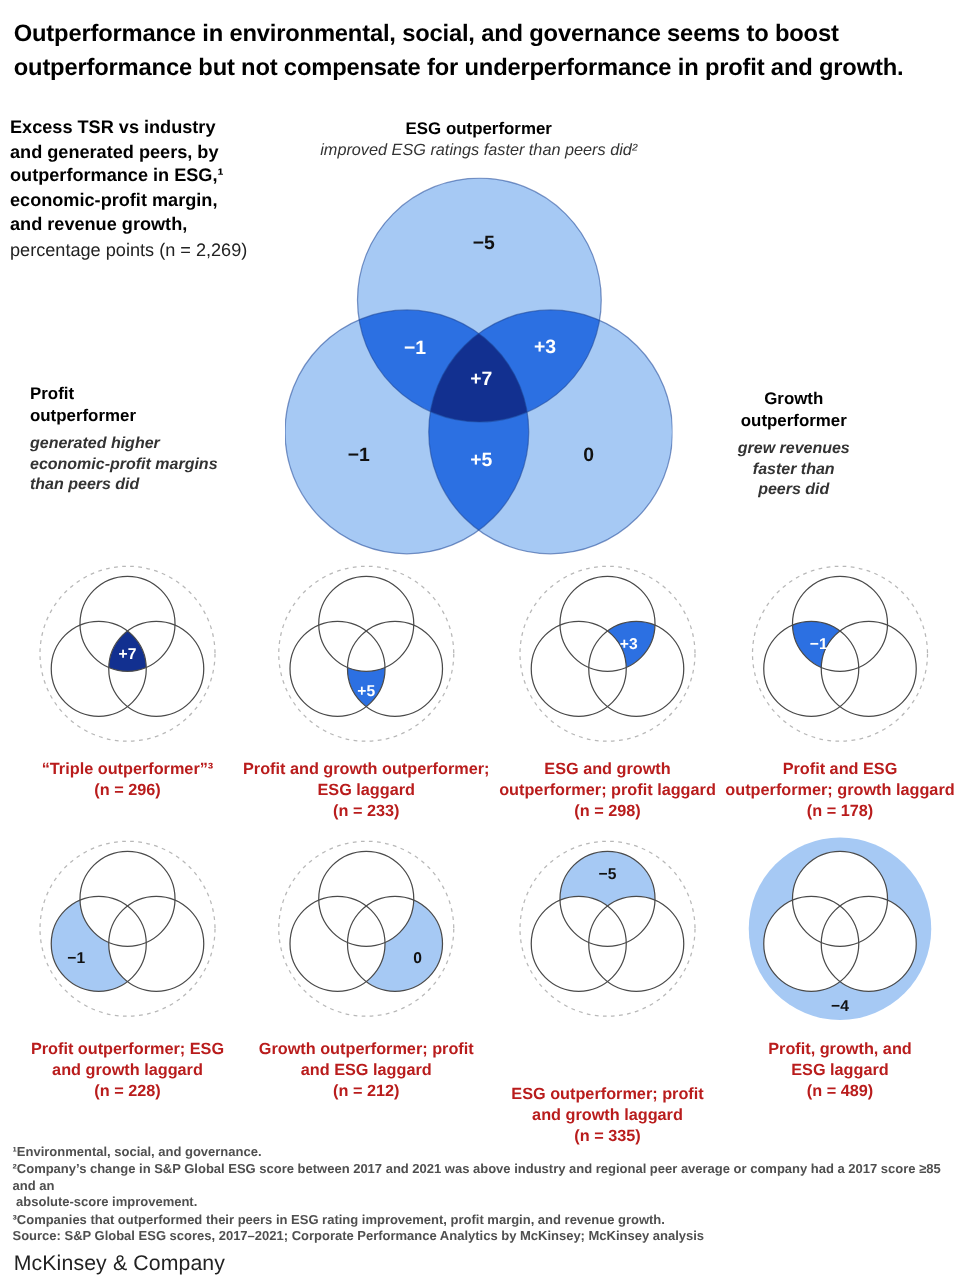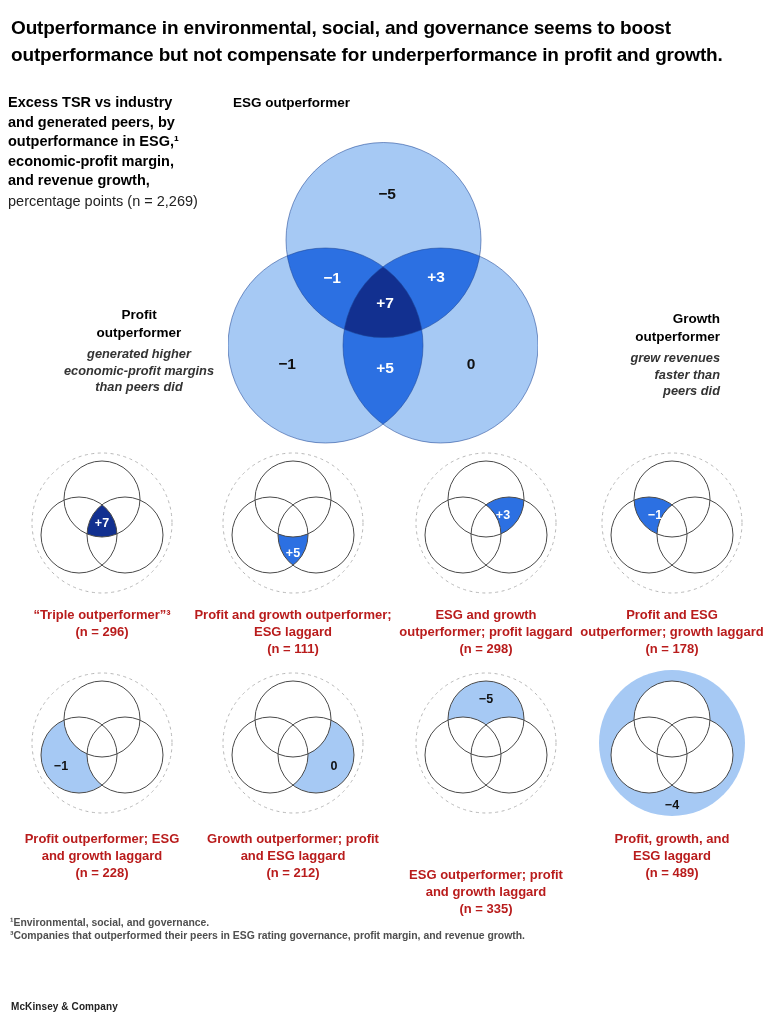--- a/index.html
+++ b/index.html
@@ -12,29 +12,29 @@
   .page{position:relative;width:769px;height:1024px;background:#fff;overflow:hidden;}
   .pre{white-space:pre-line;font-weight:bold;}
 
   .title{position:absolute;left:11px;top:14px;width:752px;
     font-size:19px;font-weight:bold;line-height:27px;letter-spacing:-0.15px;color:#000;}
 
   .measure{position:absolute;left:8px;top:93px;width:230px;font-size:14.5px;line-height:19.5px;}
   .measure .b{font-weight:bold;color:#000;}
   .measure .r{font-weight:normal;color:#222;margin-top:1px;}
 
-  .esg-head{position:absolute;left:233px;top:95px;width:300px;}
+  .esg-head{position:absolute;left:233px;top:95px;width:300px;text-align:center;}
   .esg-head .b{font-size:13.5px;font-weight:bold;color:#000;}
   .esg-head .i{font-size:13px;font-style:italic;color:#333;margin-top:2px;}
 
   .side-label{position:absolute;}
   .side-label .b{font-size:13.5px;font-weight:bold;line-height:18px;color:#000;}
   .side-label .i{font-size:12.8px;font-style:italic;line-height:16.5px;color:#333;margin-top:4px;}
-  .profit-label{left:48px;top:306px;width:182px;text-align:center;}
-  .growth-label{left:550px;top:310px;width:170px;text-align:right;}
+  .profit-label{left:24px;top:306px;width:182px;text-align:left;}
+  .growth-label{left:550px;top:310px;width:170px;text-align:center;}
 
   .mv{position:absolute;left:228px;top:142px;}
 
   .fill-light{fill:var(--light-blue);}
   .fill-medium{fill:var(--medium-blue);}
   .fill-dark{fill:var(--dark-blue);}
   .fill-white{fill:#fff;}
   .mv-outline{fill:none;stroke:rgba(30,70,150,0.55);stroke-width:1;}
   .sv-outline{fill:none;stroke:#4a4a4a;stroke-width:1;}
   .ring{fill:none;stroke:#b8b8b8;stroke-width:1;stroke-dasharray:3 3.5;}
@@ -43,21 +43,21 @@
   .sv-val{font-family:"Liberation Sans", sans-serif;font-size:12.5px;font-weight:bold;text-anchor:middle;}
   .t-white{fill:#fff;}
   .t-dark{fill:#111;}
 
   .sv{position:absolute;}
   .caption{position:absolute;width:200px;text-align:center;
     font-size:13px;line-height:17px;color:#b91c1c;}
 
   .footnotes{position:absolute;left:10px;top:916px;width:756px;
     font-size:10.4px;line-height:13.4px;color:#4f4f4f;}
-  .logo{position:absolute;left:11px;top:1001px;font-size:10px;font-weight:bold;color:#222;letter-spacing:0.1px;}
+  .logo{position:absolute;left:11px;top:1001px;font-size:17px;font-weight:normal;color:#222;letter-spacing:0.1px;}
 </style>
 </head>
 <body>
 
 <div class="page">
 
   <svg width="0" height="0" style="position:absolute" aria-hidden="true">
     <defs>
       <clipPath id="mvL">
           <circle cx="97.5" cy="203.5" r="97.5"></circle>
@@ -81,20 +81,21 @@
     <div class="b pre">Excess TSR vs industry
 and generated peers, by
 outperformance in ESG,¹
 economic-profit margin,
 and revenue growth,</div>
     <div class="r">percentage points (n = 2,269)</div>
   </div>
 
   <div class="esg-head">
     <div class="b">ESG outperformer</div>
+    <div class="i">improved ESG ratings faster than peers did²</div>
   </div>
 
   <div class="side-label profit-label">
     <div class="b pre">Profit
 outperformer</div>
     <div class="i pre">generated higher
 economic-profit margins
 than peers did</div>
   </div>
 
@@ -166,21 +167,21 @@
     <circle cx="80" cy="50" r="38" class="sv-outline"></circle>
     <circle cx="57" cy="86" r="38" class="sv-outline"></circle>
     <circle cx="103" cy="86" r="38" class="sv-outline"></circle>
     <text x="63" y="70" class="sv-val t-white">−1</text>
   </svg>
 
   <div class="caption pre" style="left:2px;top:606px">“Triple outperformer”³
 (n = 296)</div>
   <div class="caption pre" style="left:193px;top:606px">Profit and growth outperformer;
 ESG laggard
-(n = 111)</div>
+(n = 233)</div>
   <div class="caption pre" style="left:386px;top:606px">ESG and growth
 outperformer; profit laggard
 (n = 298)</div>
   <div class="caption pre" style="left:572px;top:606px">Profit and ESG
 outperformer; growth laggard
 (n = 178)</div>
 
   <svg class="sv" style="left:22px;top:669px" width="160" height="150" viewBox="0 0 160 150">
     <circle cx="80" cy="74" r="70" class="ring"></circle>
     <circle cx="57" cy="86" r="38" class="fill-light"></circle>
@@ -233,18 +234,21 @@
 (n = 212)</div>
   <div class="caption pre" style="left:386px;top:866px">ESG outperformer; profit
 and growth laggard
 (n = 335)</div>
   <div class="caption pre" style="left:572px;top:830px">Profit, growth, and
 ESG laggard
 (n = 489)</div>
 
   <div class="footnotes">
     <div class="pre">¹Environmental, social, and governance.</div>
-    <div class="pre">³Companies that outperformed their peers in ESG rating governance, profit margin, and revenue growth.</div>
+    <div class="pre">²Company’s change in S&amp;P Global ESG score between 2017 and 2021 was above industry and regional peer average or company had a 2017 score ≥85 and an
+&nbsp;absolute-score improvement.</div>
+    <div class="pre">³Companies that outperformed their peers in ESG rating improvement, profit margin, and revenue growth.</div>
+    <div class="pre">Source: S&amp;P Global ESG scores, 2017–2021; Corporate Performance Analytics by McKinsey; McKinsey analysis</div>
   </div>
 
   <div class="logo">McKinsey &amp; Company</div>
 
 </div>
 
 </body></html>

